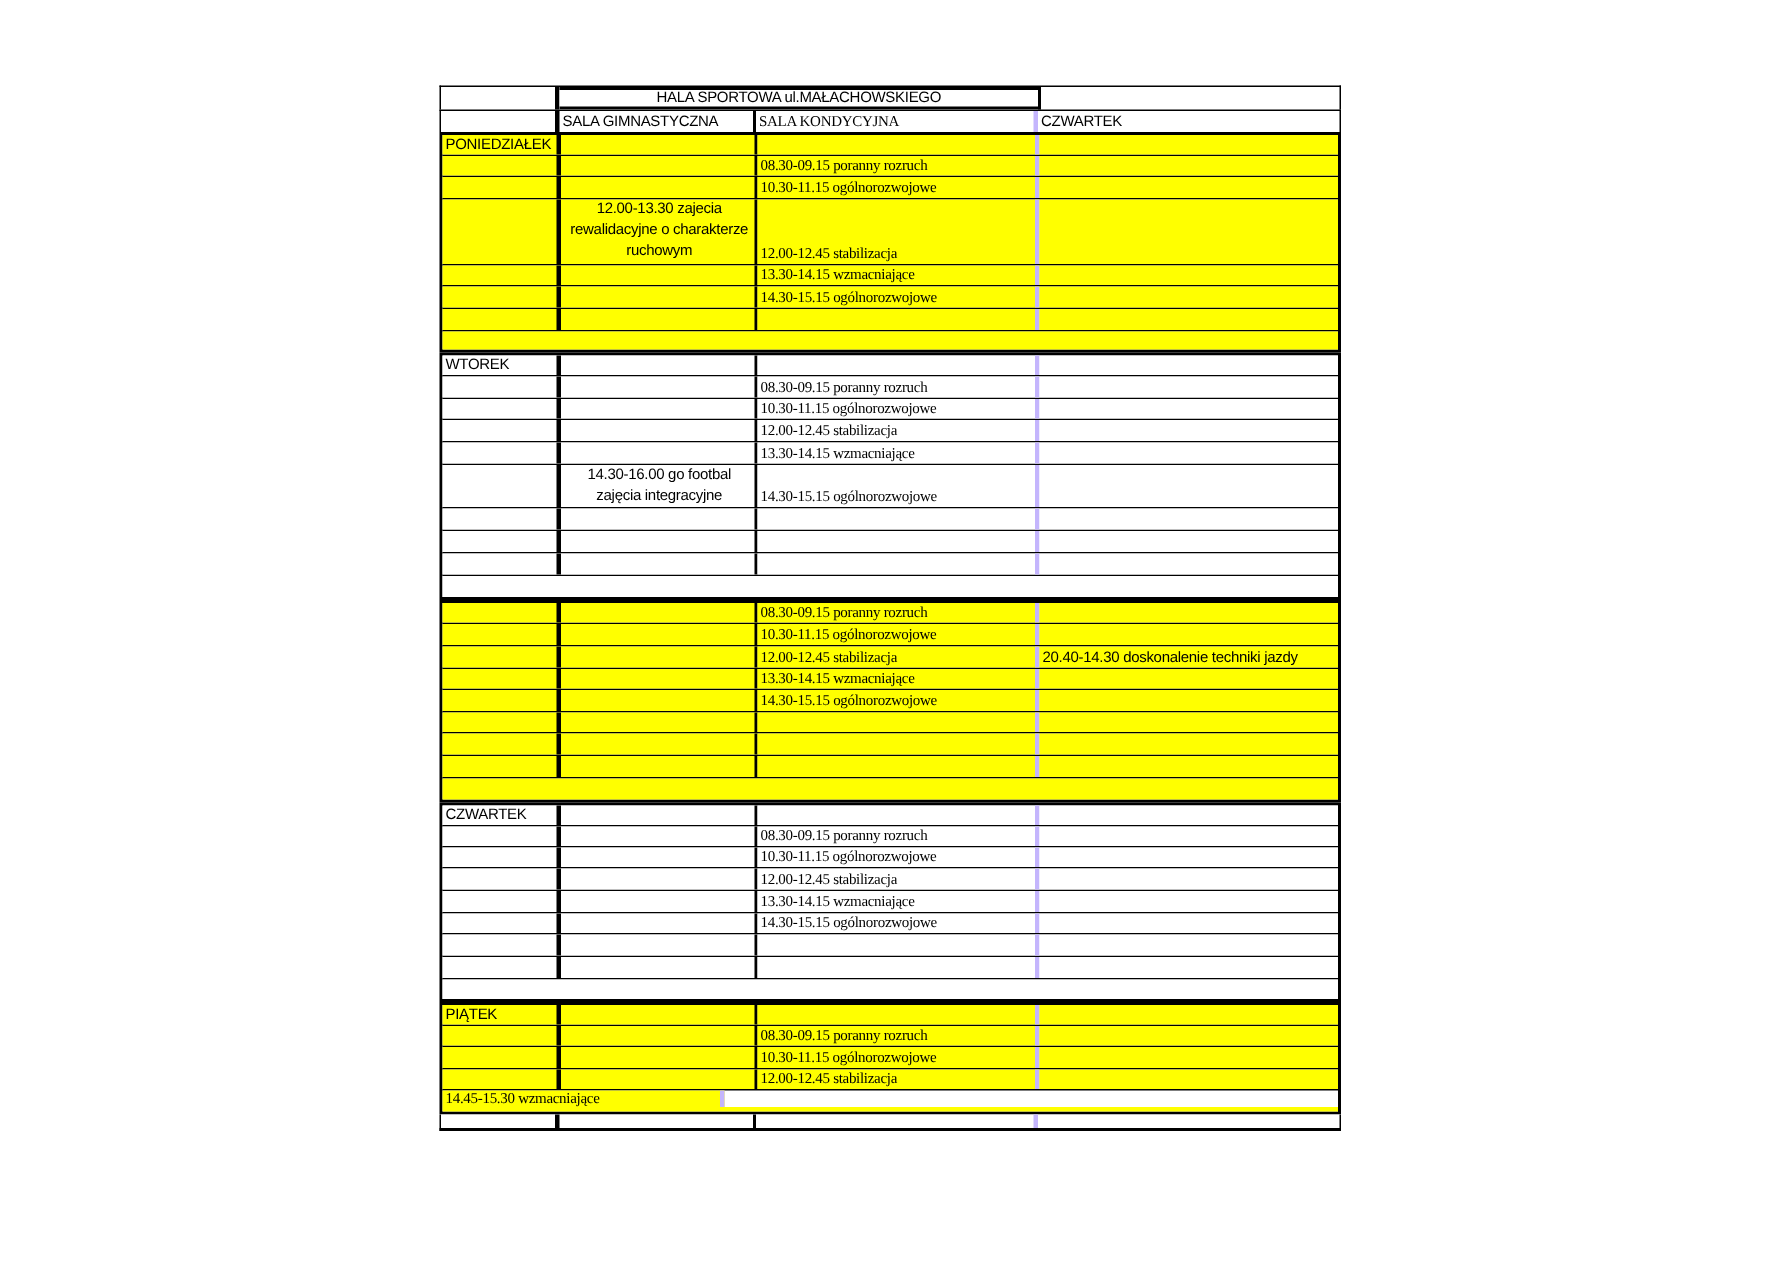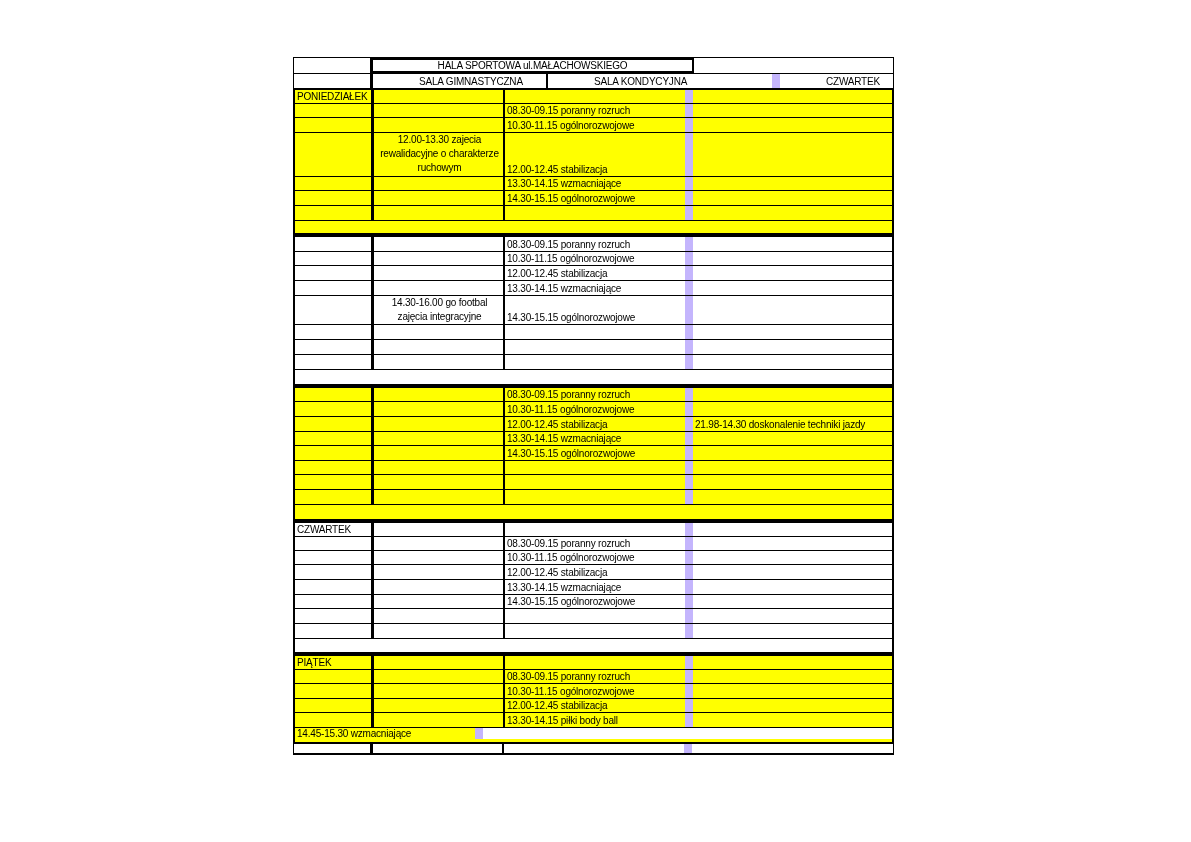--- a/index.html
+++ b/index.html
@@ -3,34 +3,34 @@
 <meta charset="utf-8">
 <style>
   html,body{margin:0;padding:0;background:#ffffff;}
   .page{position:relative;width:1191px;height:842px;background:#ffffff;
         font-family:"Liberation Sans",sans-serif;color:#000;overflow:hidden;}
   .tbl{position:absolute;left:293px;top:57px;width:601px;font-size:10px;letter-spacing:-0.2px;}
 
   
   .hrow{display:flex;box-sizing:border-box;background:#fff;border:1px solid #000;border-bottom:none;}
   .h1{height:16px;}
-  .h2{height:15px;border-top:1px solid #000;gap:44px;}
+  .h2{height:15px;border-top:1px solid #000;}
 
   
   .block{border:2px solid #000;box-sizing:border-box;}
   .row{display:flex;box-sizing:border-box;border-bottom:1px solid #000;}
   .block .row:last-child{border-bottom:none;flex-direction:column;}
   .yellow .c{background:#FFFF00;}
   .white .c{background:#ffffff;}
 
   
   .c{display:flex;align-items:center;padding-left:2px;overflow:hidden;box-sizing:border-box;}
   .l{width:79px;border-right:3px solid #000;}
   .g{width:131px;border-right:2px solid #000;}
-  .k{width:188px;border-right:8px solid #c4b5fd;}
+  .k{width:188px;border-right:3px solid #c4b5fd;font-family:Liberation Serif, serif;}
   .m{flex:1;}
   .top{align-items:flex-start;line-height:14px;text-align:center;}
   .bot{align-items:flex-end;padding-bottom:1px;}
 
   
   .hm{width:321px;box-sizing:border-box;border:2px solid #000;border-left:none;
       display:flex;align-items:center;justify-content:center;background:#fff;overflow:hidden;}.r12{height:12px;}.r13{height:13px;}.r14{height:14px;}
   .r15{height:15px;}.r29{height:29px;}.r44{height:44px;}
 
   
@@ -101,20 +101,26 @@
         </div>
       <div class="row r12">
           <div class="c l"></div>
           <div class="c g"></div>
           <div class="c k"></div>
           <div class="c m"></div>
         </div>
     </div>
 
     <div class="block white">
+      <div class="row r14">
+          <div class="c l">WTOREK</div>
+          <div class="c g"></div>
+          <div class="c k"></div>
+          <div class="c m"></div>
+        </div>
       <div class="row r15">
           <div class="c l"></div>
           <div class="c g"></div>
           <div class="c k">08.30-09.15 poranny rozruch</div>
           <div class="c m"></div>
         </div>
       <div class="row r14">
           <div class="c l"></div>
           <div class="c g"></div>
           <div class="c k">10.30-11.15 ogólnorozwojowe</div>
@@ -174,21 +180,21 @@
       <div class="row r15">
           <div class="c l"></div>
           <div class="c g"></div>
           <div class="c k">10.30-11.15 ogólnorozwojowe</div>
           <div class="c m"></div>
         </div>
       <div class="row r15">
           <div class="c l"></div>
           <div class="c g"></div>
           <div class="c k">12.00-12.45 stabilizacja</div>
-          <div class="c m">21.98-14.30 doskonalenie techniki jazdy</div>
+          <div class="c m">20.40-14.30 doskonalenie techniki jazdy</div>
         </div>
       <div class="row r14">
           <div class="c l"></div>
           <div class="c g"></div>
           <div class="c k">13.30-14.15 wzmacniające</div>
           <div class="c m"></div>
         </div>
       <div class="row r15">
           <div class="c l"></div>
           <div class="c g"></div>
@@ -294,26 +300,20 @@
       <div class="row r15">
           <div class="c l"></div>
           <div class="c g"></div>
           <div class="c k">10.30-11.15 ogólnorozwojowe</div>
           <div class="c m"></div>
         </div>
       <div class="row r14">
           <div class="c l"></div>
           <div class="c g"></div>
           <div class="c k">12.00-12.45 stabilizacja</div>
-          <div class="c m"></div>
-        </div>
-      <div class="row r15">
-          <div class="c l"></div>
-          <div class="c g"></div>
-          <div class="c k">13.30-14.15 piłki body ball</div>
           <div class="c m"></div>
         </div>
       <div class="row r14">
           <div class="c l"></div>
           <div class="c g"></div>
           <div class="c k">14.45-15.30 wzmacniające</div>
           <div class="c m"></div>
         </div>
     </div>
 

